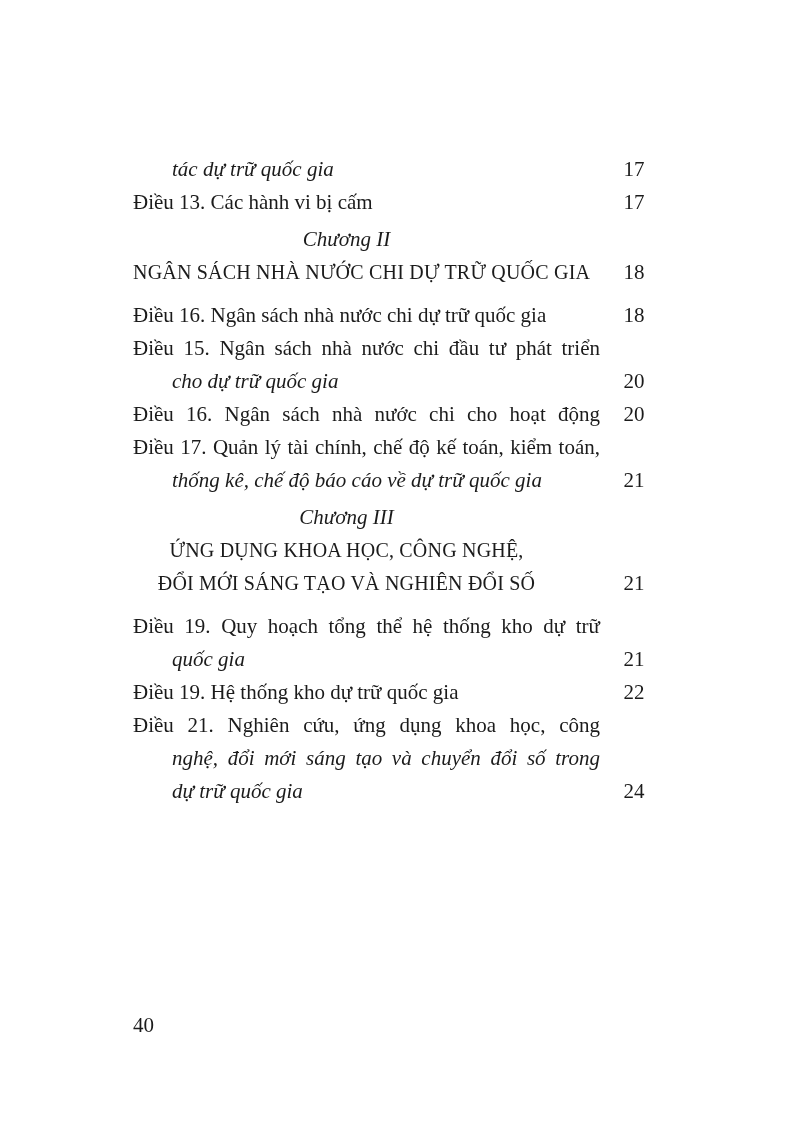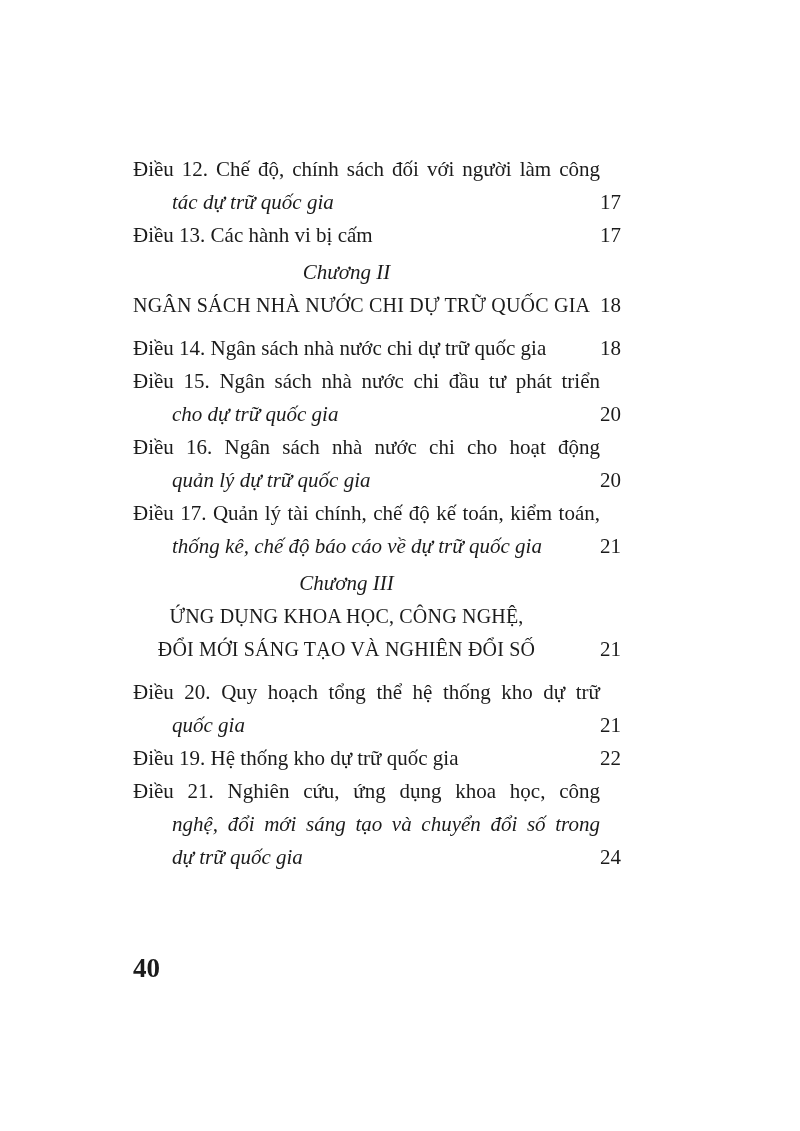--- a/index.html
+++ b/index.html
@@ -35,21 +35,21 @@
   .toc-line.cont {
     padding-left: 39px;
     font-style: italic;
   }
   .toc-line.just {
     text-align: justify;
     text-align-last: justify;
   }
   .toc-page {
     flex: 1 1 auto;
-    text-align: left;
+    text-align: center;
     white-space: nowrap;
   }
   .chapter-row {
     margin-top: 4px;
     margin-bottom: 10px;
   }
   .chapter-text {
     width: 467px;
     flex: 0 0 auto;
     box-sizing: border-box;
@@ -60,89 +60,86 @@
     font-style: italic;
   }
   .chapter-title-line {
     font-size: 20px;
     white-space: nowrap;
     letter-spacing: 0.2px;
   }
   .footer-page-number {
     position: absolute;
     left: 133px;
-    top: 952px;
-    font-size: 27px;
+    top: 1009px;
+    font-size: 21px;
     line-height: 33px;
-    font-weight: bold;
   }
 </style>
 </head>
 <body>
 
 <div class="page">
   <div class="toc" id="toc-list">
       <div class="toc-row">
         <div class="toc-text">
-          <div class="toc-line just">Điều 12. Chế độ, chính sách đối với người làm công</div>
           <div class="toc-line cont">tác dự trữ quốc gia</div>
         </div>
         <div class="toc-page">17</div>
       </div>
       <div class="toc-row">
         <div class="toc-text">
           <div class="toc-line">Điều 13. Các hành vi bị cấm</div>
         </div>
         <div class="toc-page">17</div>
       </div>
       <div class="toc-row chapter-row">
         <div class="chapter-text">
           <div class="chapter-name">Chương II</div>
           <div class="chapter-title-line">NGÂN SÁCH NHÀ NƯỚC CHI DỰ TRỮ QUỐC GIA</div>
         </div>
         <div class="toc-page">18</div>
       </div>
       <div class="toc-row">
         <div class="toc-text">
-          <div class="toc-line">Điều 14. Ngân sách nhà nước chi dự trữ quốc gia</div>
+          <div class="toc-line">Điều 16. Ngân sách nhà nước chi dự trữ quốc gia</div>
         </div>
         <div class="toc-page">18</div>
       </div>
       <div class="toc-row">
         <div class="toc-text">
           <div class="toc-line just">Điều 15. Ngân sách nhà nước chi đầu tư phát triển</div>
           <div class="toc-line cont">cho dự trữ quốc gia</div>
         </div>
         <div class="toc-page">20</div>
       </div>
       <div class="toc-row">
         <div class="toc-text">
           <div class="toc-line just">Điều 16. Ngân sách nhà nước chi cho hoạt động</div>
-          <div class="toc-line cont">quản lý dự trữ quốc gia</div>
         </div>
         <div class="toc-page">20</div>
       </div>
       <div class="toc-row">
         <div class="toc-text">
           <div class="toc-line just">Điều 17. Quản lý tài chính, chế độ kế toán, kiểm toán,</div>
           <div class="toc-line cont">thống kê, chế độ báo cáo về dự trữ quốc gia</div>
         </div>
         <div class="toc-page">21</div>
       </div>
       <div class="toc-row chapter-row">
         <div class="chapter-text">
           <div class="chapter-name">Chương III</div>
           <div class="chapter-title-line">ỨNG DỤNG KHOA HỌC, CÔNG NGHỆ,</div>
           <div class="chapter-title-line">ĐỔI MỚI SÁNG TẠO VÀ NGHIÊN ĐỔI SỐ</div>
         </div>
         <div class="toc-page">21</div>
       </div>
       <div class="toc-row">
         <div class="toc-text">
-          <div class="toc-line just">Điều 20. Quy hoạch tổng thể hệ thống kho dự trữ</div>
+          <div class="toc-line just">Điều 19. Quy hoạch tổng thể hệ thống kho dự trữ</div>
           <div class="toc-line cont">quốc gia</div>
         </div>
         <div class="toc-page">21</div>
       </div>
       <div class="toc-row">
         <div class="toc-text">
           <div class="toc-line">Điều 19. Hệ thống kho dự trữ quốc gia</div>
         </div>
         <div class="toc-page">22</div>
       </div>

